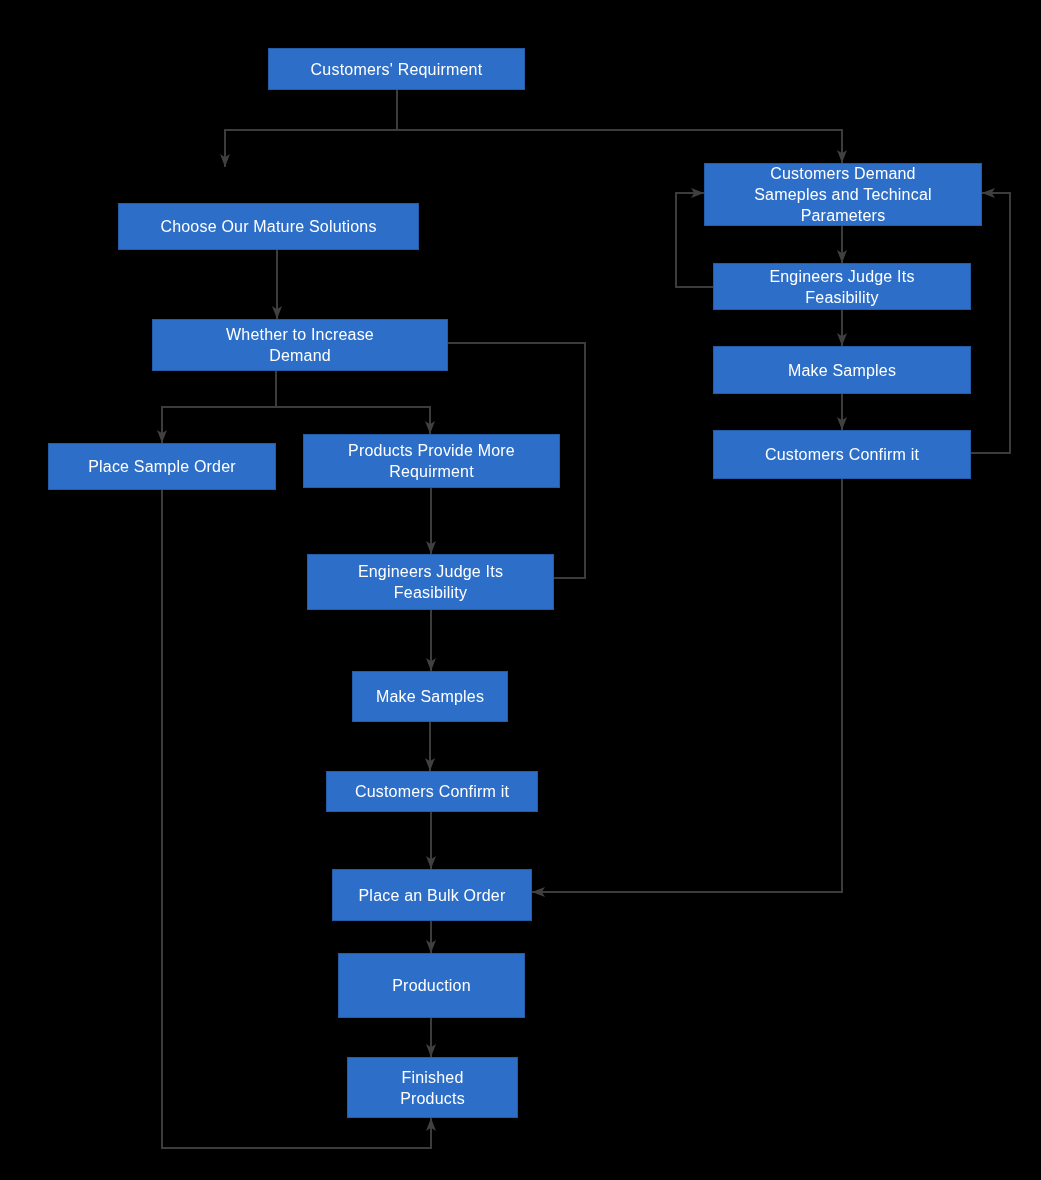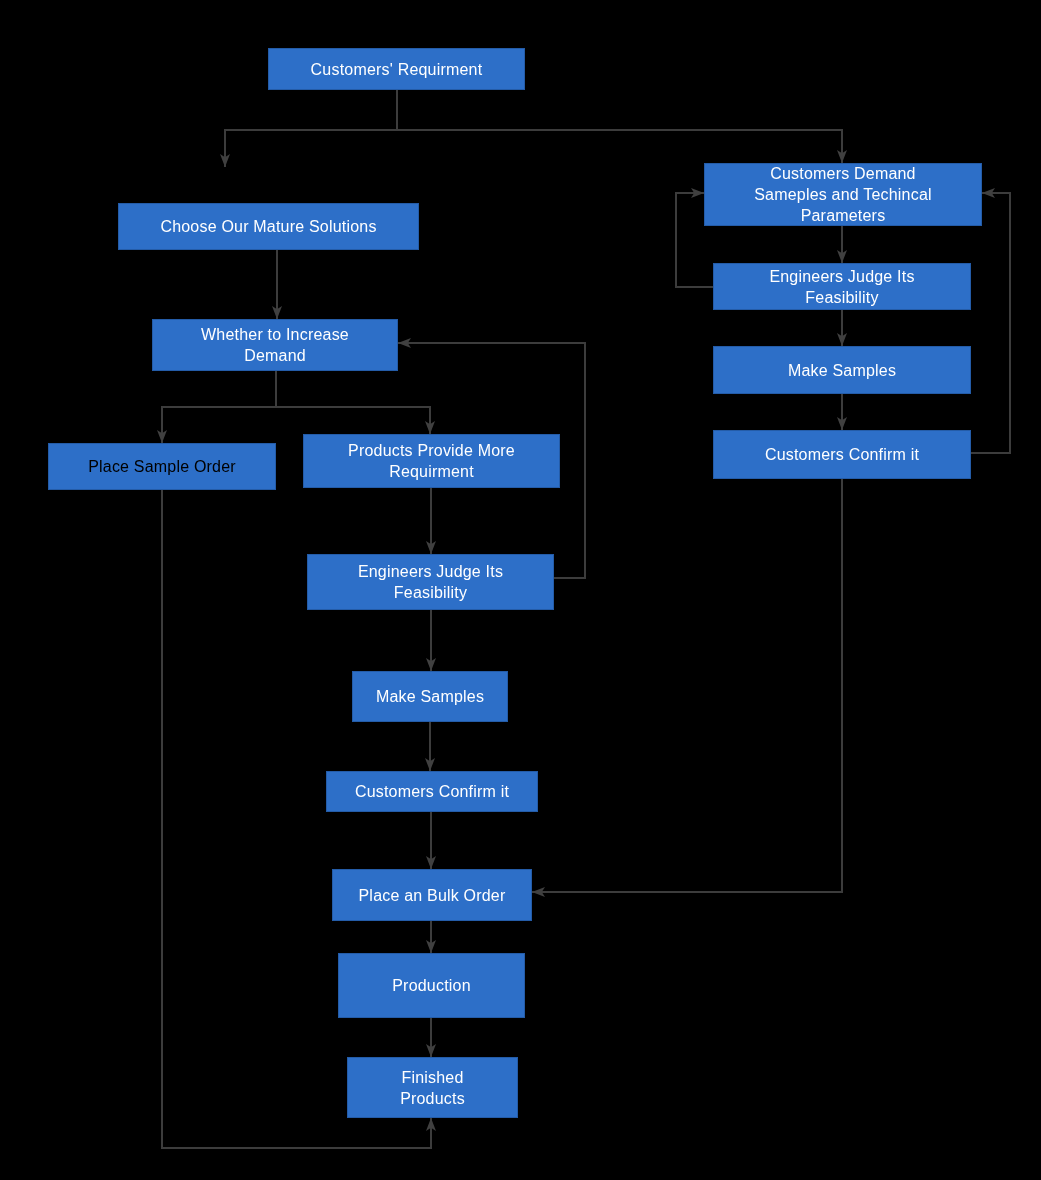--- a/index.html
+++ b/index.html
@@ -86,25 +86,25 @@
     <div class="node" style="left: 713px; top: 263px; width: 258px; height: 47px; background: rgb(45, 111, 200); border: 1px solid rgb(36, 92, 168); color: rgb(255, 255, 255);">
       <span>Engineers Judge Its
 Feasibility</span>
     </div>
     <div class="node" style="left: 713px; top: 346px; width: 258px; height: 48px; background: rgb(45, 111, 200); border: 1px solid rgb(36, 92, 168); color: rgb(255, 255, 255);">
       <span>Make Samples</span>
     </div>
     <div class="node" style="left: 713px; top: 430px; width: 258px; height: 49px; background: rgb(45, 111, 200); border: 1px solid rgb(36, 92, 168); color: rgb(255, 255, 255);">
       <span>Customers Confirm it</span>
     </div>
-    <div class="node" style="left: 152px; top: 319px; width: 246px; height: 52px; background: rgb(45, 111, 200); border: 1px solid rgb(36, 92, 168); color: rgb(255, 255, 255);">
+    <div class="node" style="left: 152px; top: 319px; width: 296px; height: 52px; background: rgb(45, 111, 200); border: 1px solid rgb(36, 92, 168); color: rgb(255, 255, 255);">
       <span>Whether to Increase
 Demand</span>
     </div>
-    <div class="node" style="left: 48px; top: 443px; width: 228px; height: 47px; background: rgb(45, 111, 200); border: 1px solid rgb(36, 92, 168); color: #000000;">
+    <div class="node" style="left: 48px; top: 443px; width: 228px; height: 47px; background: rgb(45, 111, 200); border: 1px solid rgb(36, 92, 168); color: #ffffff;">
       <span>Place Sample Order</span>
     </div>
     <div class="node" style="left: 303px; top: 434px; width: 257px; height: 54px; background: rgb(45, 111, 200); border: 1px solid rgb(36, 92, 168); color: rgb(255, 255, 255);">
       <span>Products Provide More
 Requirment</span>
     </div>
     <div class="node" style="left: 307px; top: 554px; width: 247px; height: 56px; background: rgb(45, 111, 200); border: 1px solid rgb(36, 92, 168); color: rgb(255, 255, 255);">
       <span>Engineers Judge Its
 Feasibility</span>
     </div>

